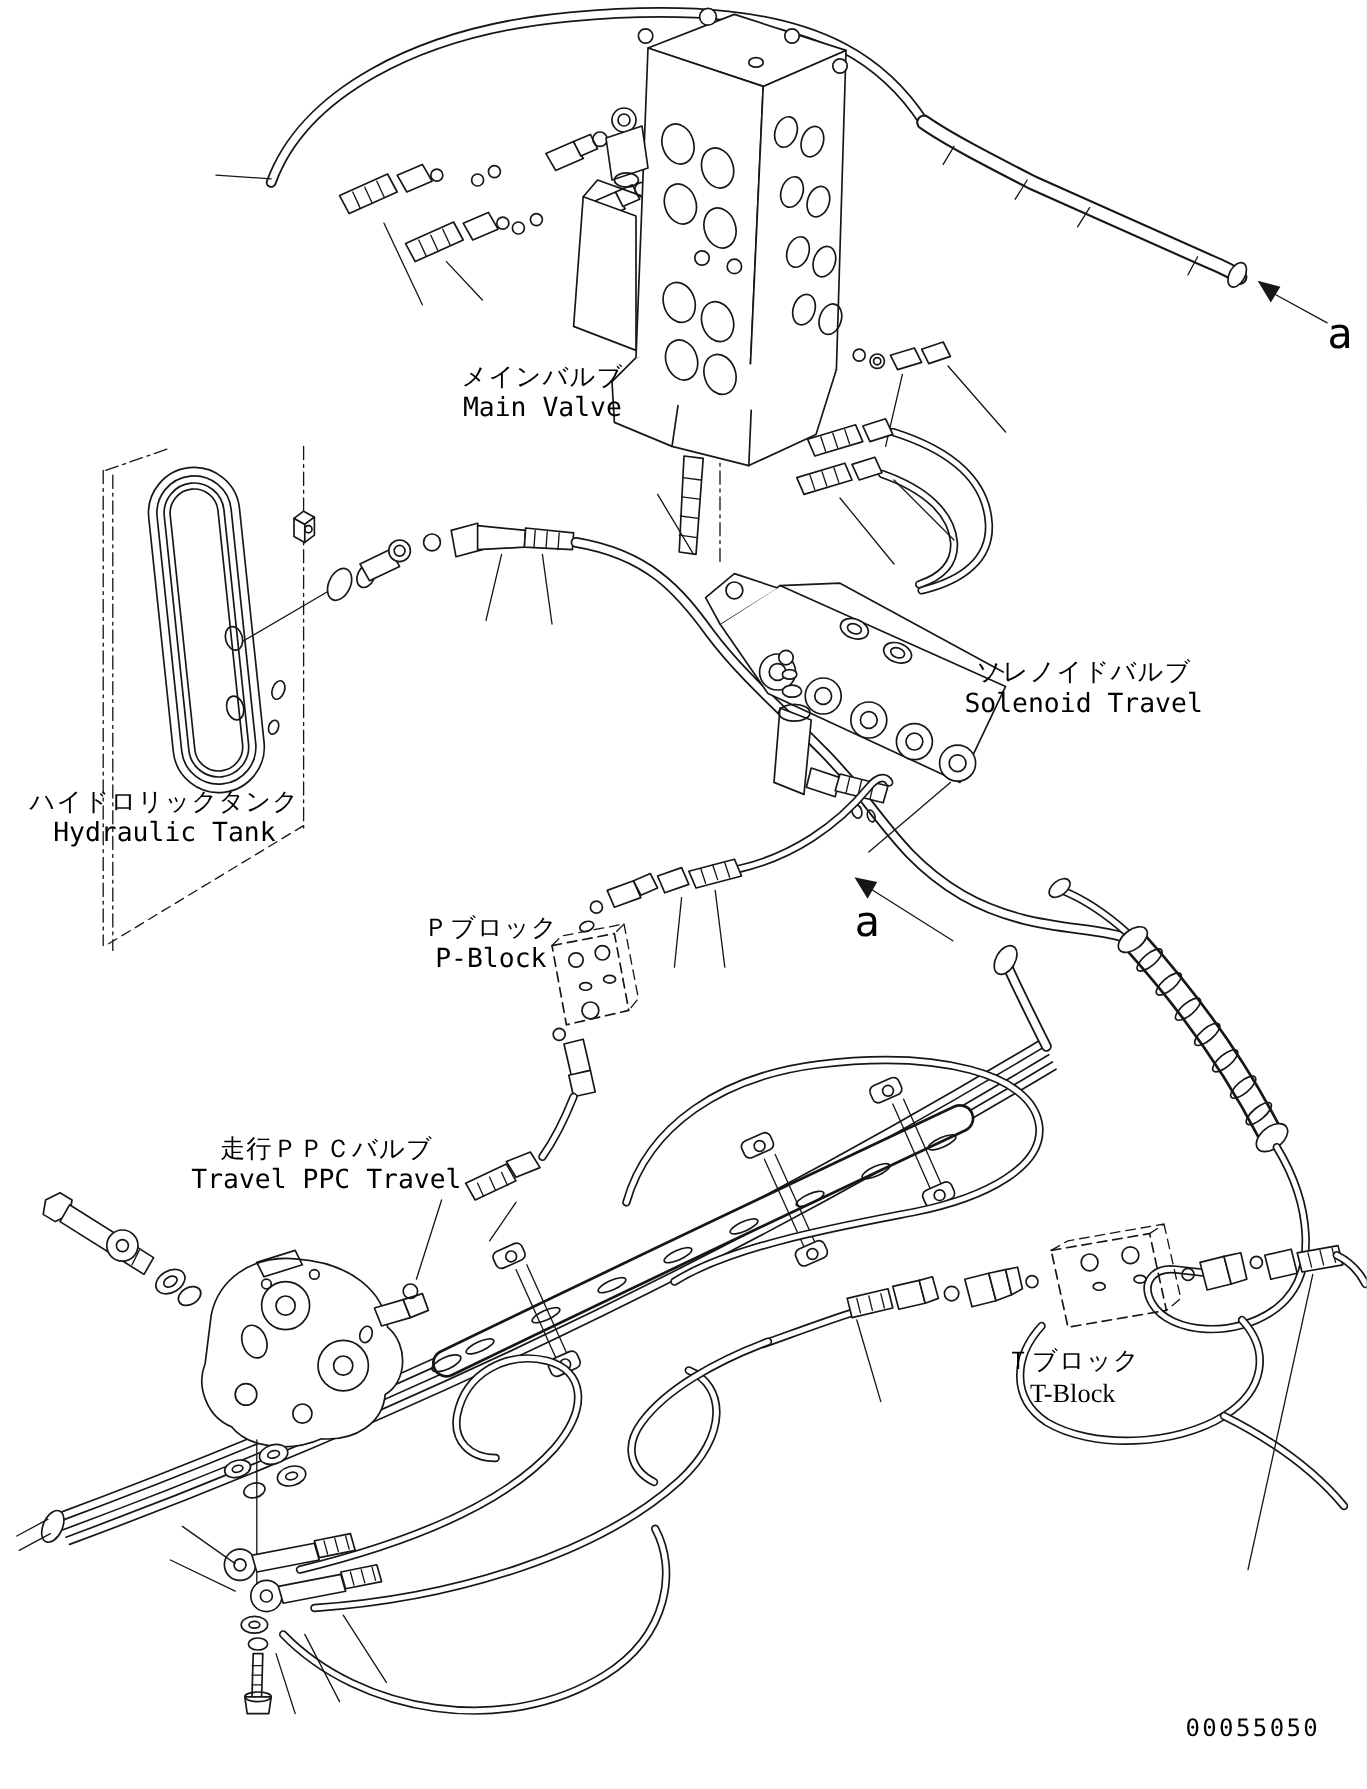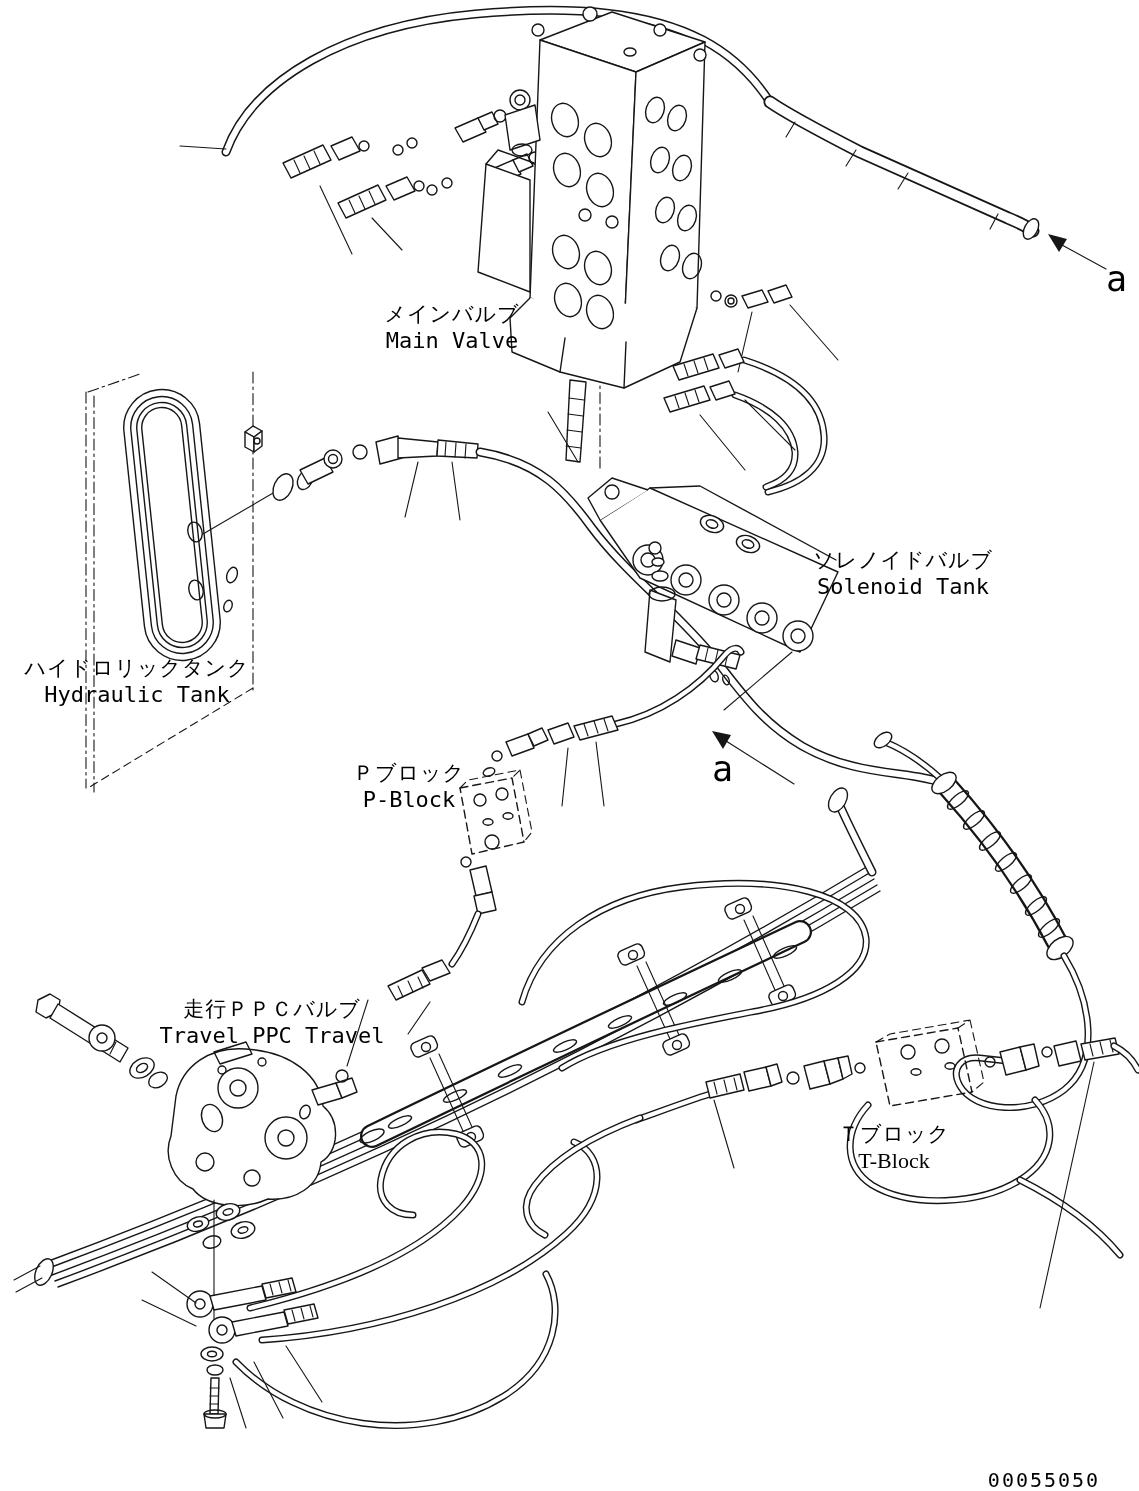--- a/index.html
+++ b/index.html
@@ -5,21 +5,21 @@
   html,body{margin:0;padding:0;background:#e8e8e8;}
   .canvas{
     position:relative;width:1139px;height:1491px;background:#ffffff;
     font-family:"DejaVu Sans Mono","DejaVu Sans",sans-serif;color:#000;overflow:hidden;
   }
   svg{position:absolute;left:0;top:0;}
   .label{position:absolute;text-align:center;transform:translateX(-50%);white-space:nowrap;}
   .label .jp{display:block;font-size:21px;line-height:26px;letter-spacing:1px;}
   .label .en{display:block;font-size:22px;line-height:27px;}
   .marker{position:absolute;font-size:35px;line-height:35px;}
-  .pn{position:absolute;font-size:20px;letter-spacing:2px;transform:translateX(-50%);margin-top:40px;}
+  .pn{position:absolute;font-size:20px;letter-spacing:2px;transform:translateX(-50%);}
   
   .ln{fill:none;stroke:#161616;stroke-width:1.4;stroke-linejoin:round;stroke-linecap:round;}
   .lnf{fill:#ffffff;stroke:#161616;stroke-width:1.4;stroke-linejoin:round;}
   .thin{fill:none;stroke:#161616;stroke-width:1.1;stroke-linecap:round;}
   .dd{stroke-dasharray:11 4 2.5 4;}
   .dsh{stroke-dasharray:8 5;}
   .blk{fill:#161616;stroke:none;}
   .o9{fill:none;stroke:#161616;stroke-width:9;stroke-linecap:round;}
   .i9{fill:none;stroke:#ffffff;stroke-width:6;stroke-linecap:round;}
   .o13{fill:none;stroke:#161616;stroke-width:13;stroke-linecap:round;}
@@ -440,29 +440,29 @@
     <span class="en">Hydraulic Tank</span>
   </div>
 
   <div class="label" style="left:452px;top:301px;">
     <span class="jp">メインバルブ</span>
     <span class="en">Main Valve</span>
   </div>
 
   <div class="label" style="left:903px;top:535px;margin-top:12px;">
     <span class="jp">ソレノイドバルブ</span>
-    <span class="en">Solenoid Tank</span>
+    <span class="en">Solenoid Travel</span>
   </div>
 
   <div class="label" style="left:409px;top:760px;">
     <span class="jp">Ｐブロック</span>
     <span class="en">P-Block</span>
   </div>
 
-  <div class="label" style="left:272px;top:996px;">
+  <div class="label" style="left:272px;top:944px;">
     <span class="jp">走行ＰＰＣバルブ</span>
     <span class="en">Travel PPC Travel</span>
   </div>
 
   <div class="label" style="left:894px;top:1121px;font-family:Liberation Serif, serif;">
     <span class="jp">Ｔブロック</span>
     <span class="en">T-Block</span>
   </div>
 
   <div class="marker" style="left:1106px;top:262px;">a</div>

